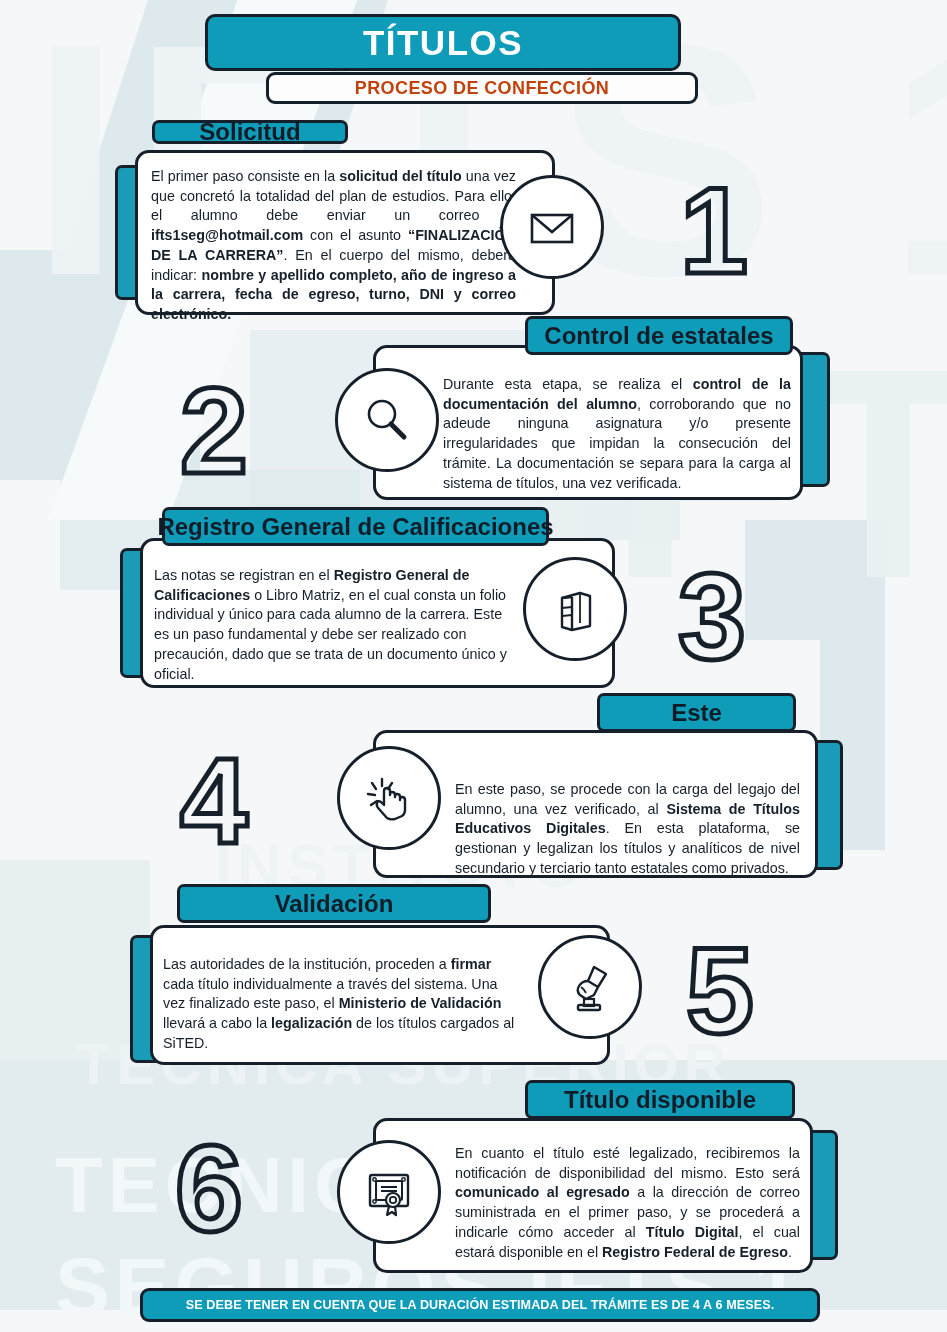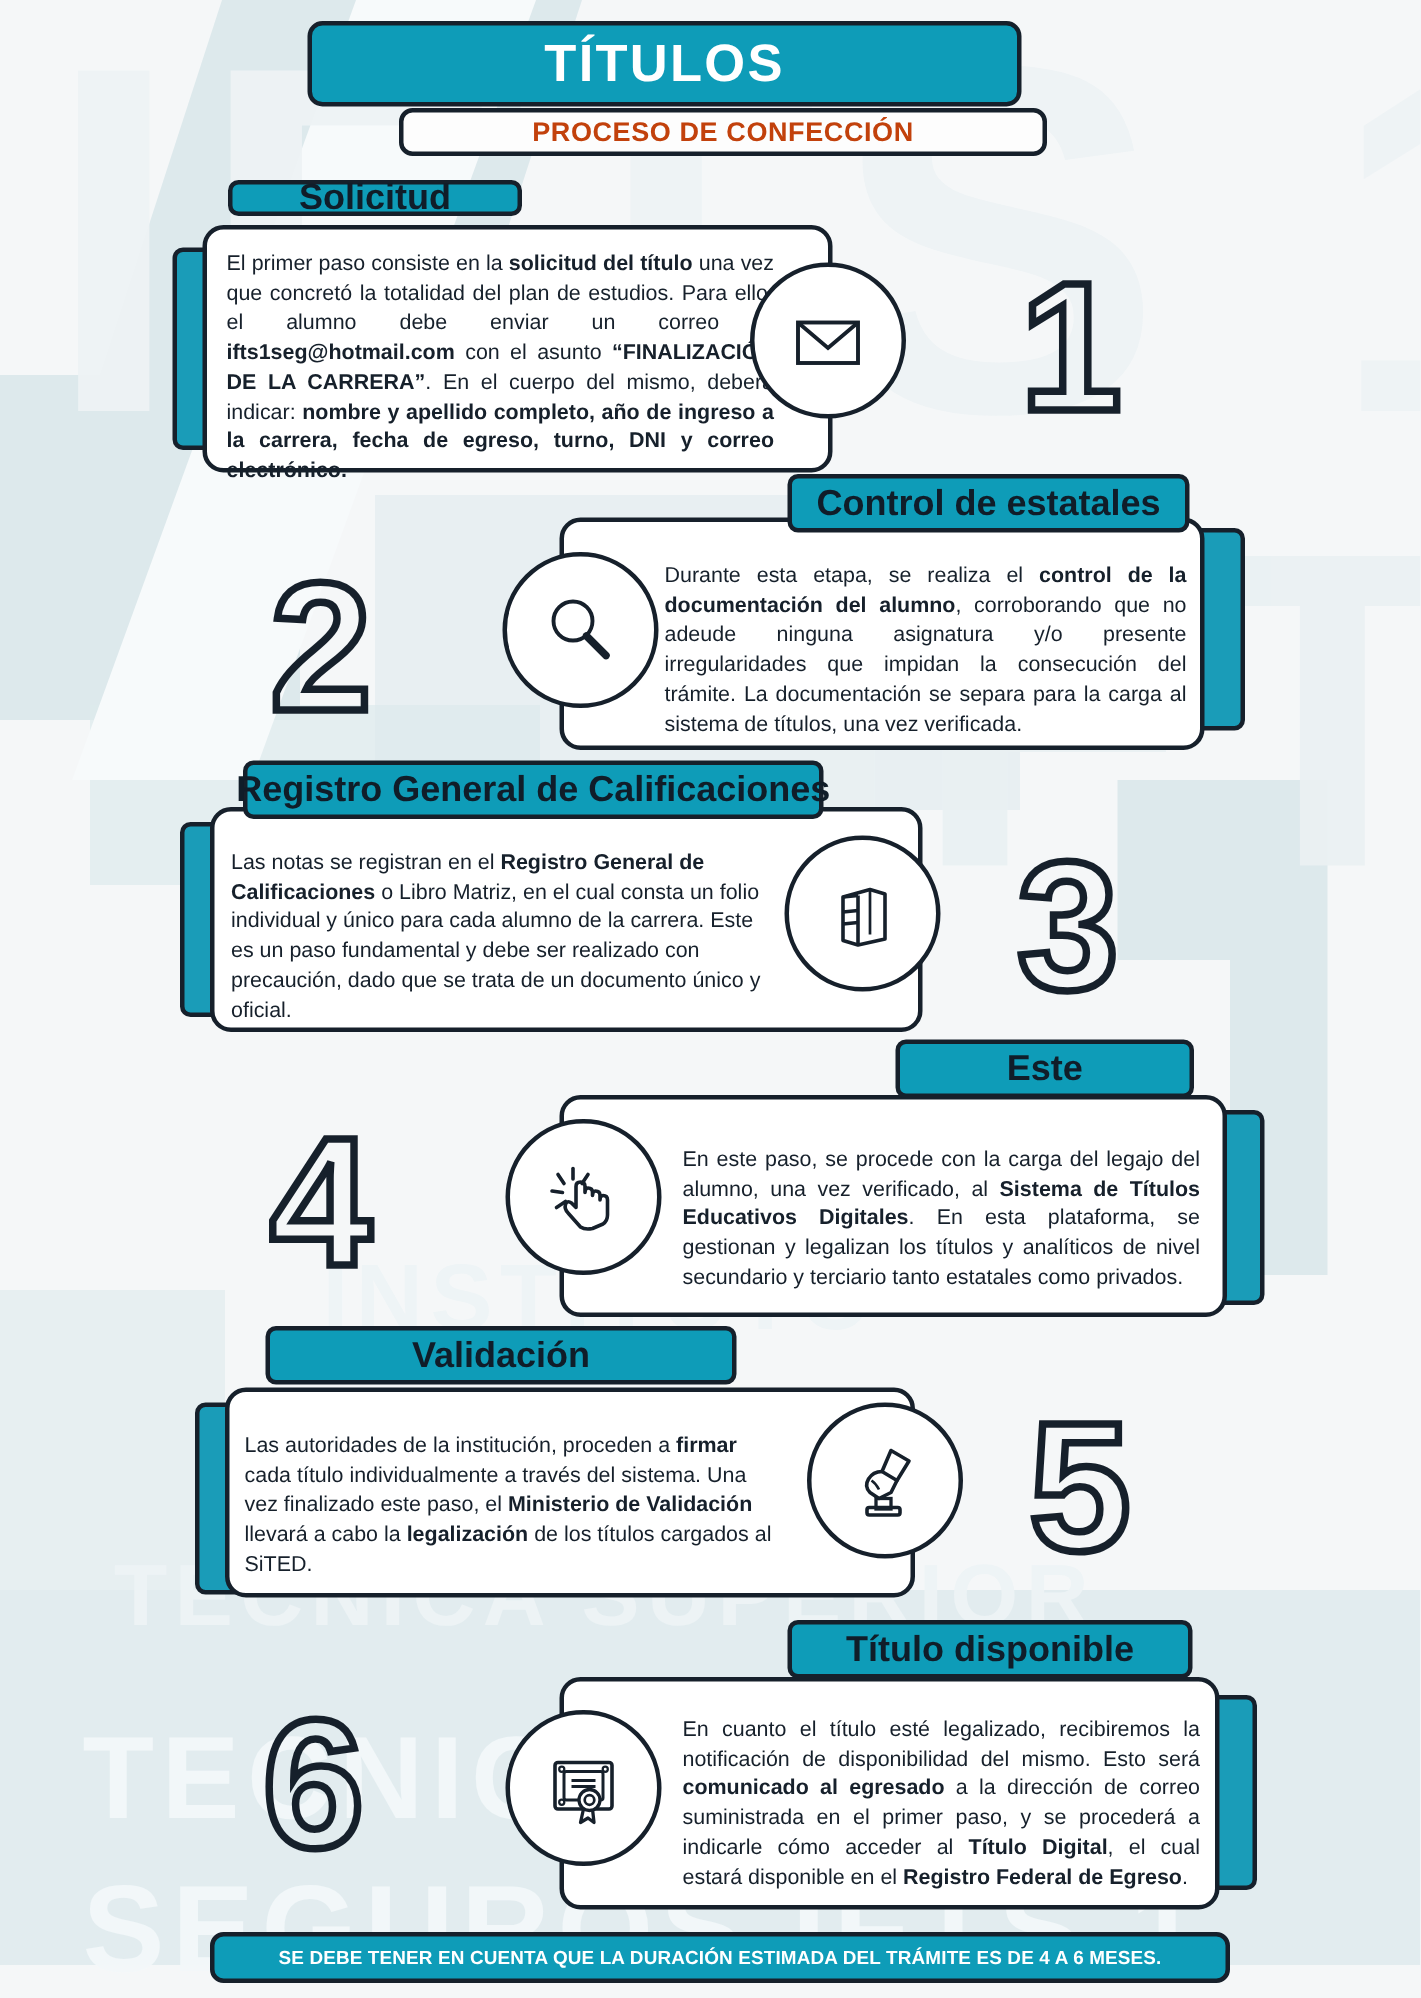--- a/index.html
+++ b/index.html
@@ -285,21 +285,21 @@
     </div>
     <div class="big-num" style="left:678px; top:556px;">3</div>
   </div>
 
   <div class="step">
     <div class="side-tab" style="left:805px; top:740px; width:38px; height:130px;"></div>
     <div class="card" style="left:373px; top:730px; width:445px; height:148px;"></div>
     <div class="label-tab" style="left:597px; top:693px; width:199px; height:39px;">
       <span>Este</span>
     </div>
-    <div class="body-text" style="left:455px; top:764px; width:345px;">En este paso, se procede con la carga del legajo del alumno, una vez verificado, al <b>Sistema de Títulos Educativos Digitales</b>. En esta plataforma, se gestionan y legalizan los títulos y analíticos de nivel secundario y terciario tanto estatales como privados.</div>
+    <div class="body-text" style="left:455px; top:780px; width:345px;">En este paso, se procede con la carga del legajo del alumno, una vez verificado, al <b>Sistema de Títulos Educativos Digitales</b>. En esta plataforma, se gestionan y legalizan los títulos y analíticos de nivel secundario y terciario tanto estatales como privados.</div>
     <div class="icon-circle" style="left:337px; top:746px;">
       <svg width="58" height="58" viewBox="0 0 58 58">
         <g stroke="#16202b" stroke-width="2.4" stroke-linecap="round">
           <line x1="22" y1="10" x2="22" y2="17"></line>
           <line x1="12" y1="14" x2="16" y2="20"></line>
           <line x1="8" y1="25" x2="15" y2="26"></line>
           <line x1="11" y1="36" x2="17" y2="32"></line>
           <line x1="32" y1="14" x2="28" y2="20"></line>
         </g>
         <path d="M24 22 L24 36 L21 33 Q18 31 17 34 Q16 37 19 40 L27 49 Q30 51 35 50 L42 47 Q45 45 45 41 L45 31 Q45 28 42 28 Q40 28 40 31 L40 28 Q40 25 37 25 Q35 25 35 28 L35 26 Q35 23 32 23 Q30 23 30 26 L30 22 Q30 19 27 19 Q24 19 24 22 Z" fill="none" stroke="#16202b" stroke-width="2.4" stroke-linejoin="round"></path>

